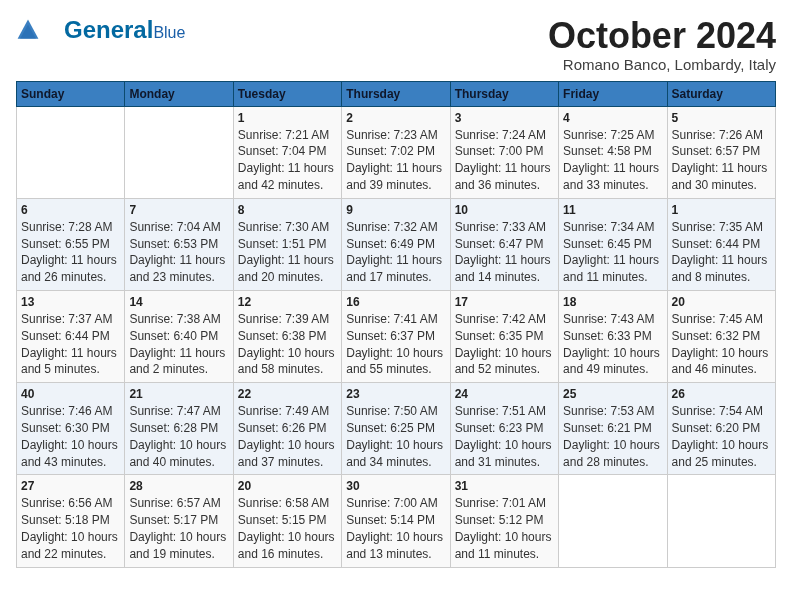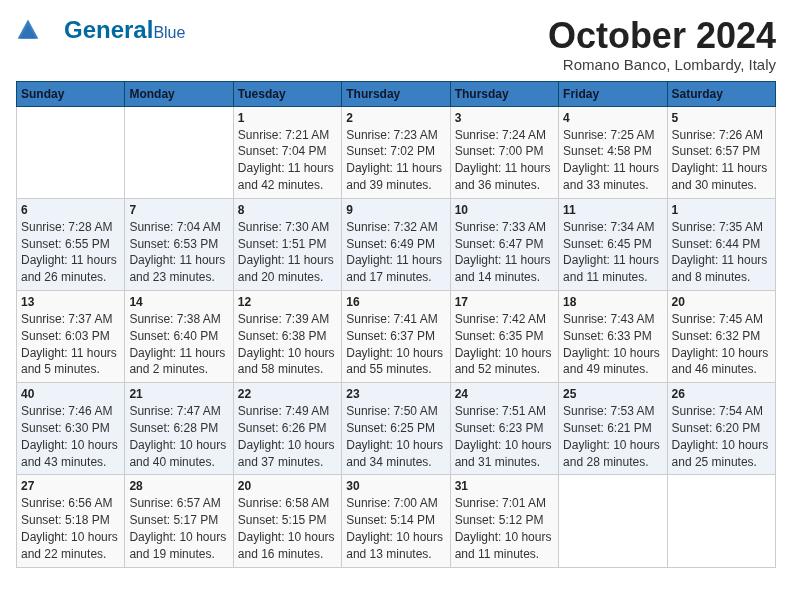--- a/index.html
+++ b/index.html
@@ -203,21 +203,21 @@
           <span class="day-number">1</span>
           <div class="cell-text">Sunrise: 7:35 AM
 Sunset: 6:44 PM
 Daylight: 11 hours and 8 minutes.</div>
         </td>
       </tr>
       <tr>
         <td>
           <span class="day-number">13</span>
           <div class="cell-text">Sunrise: 7:37 AM
-Sunset: 6:03 PM
+Sunset: 6:44 PM
 Daylight: 11 hours and 5 minutes.</div>
         </td>
         <td>
           <span class="day-number">14</span>
           <div class="cell-text">Sunrise: 7:38 AM
 Sunset: 6:40 PM
 Daylight: 11 hours and 2 minutes.</div>
         </td>
         <td>
           <span class="day-number">12</span>

